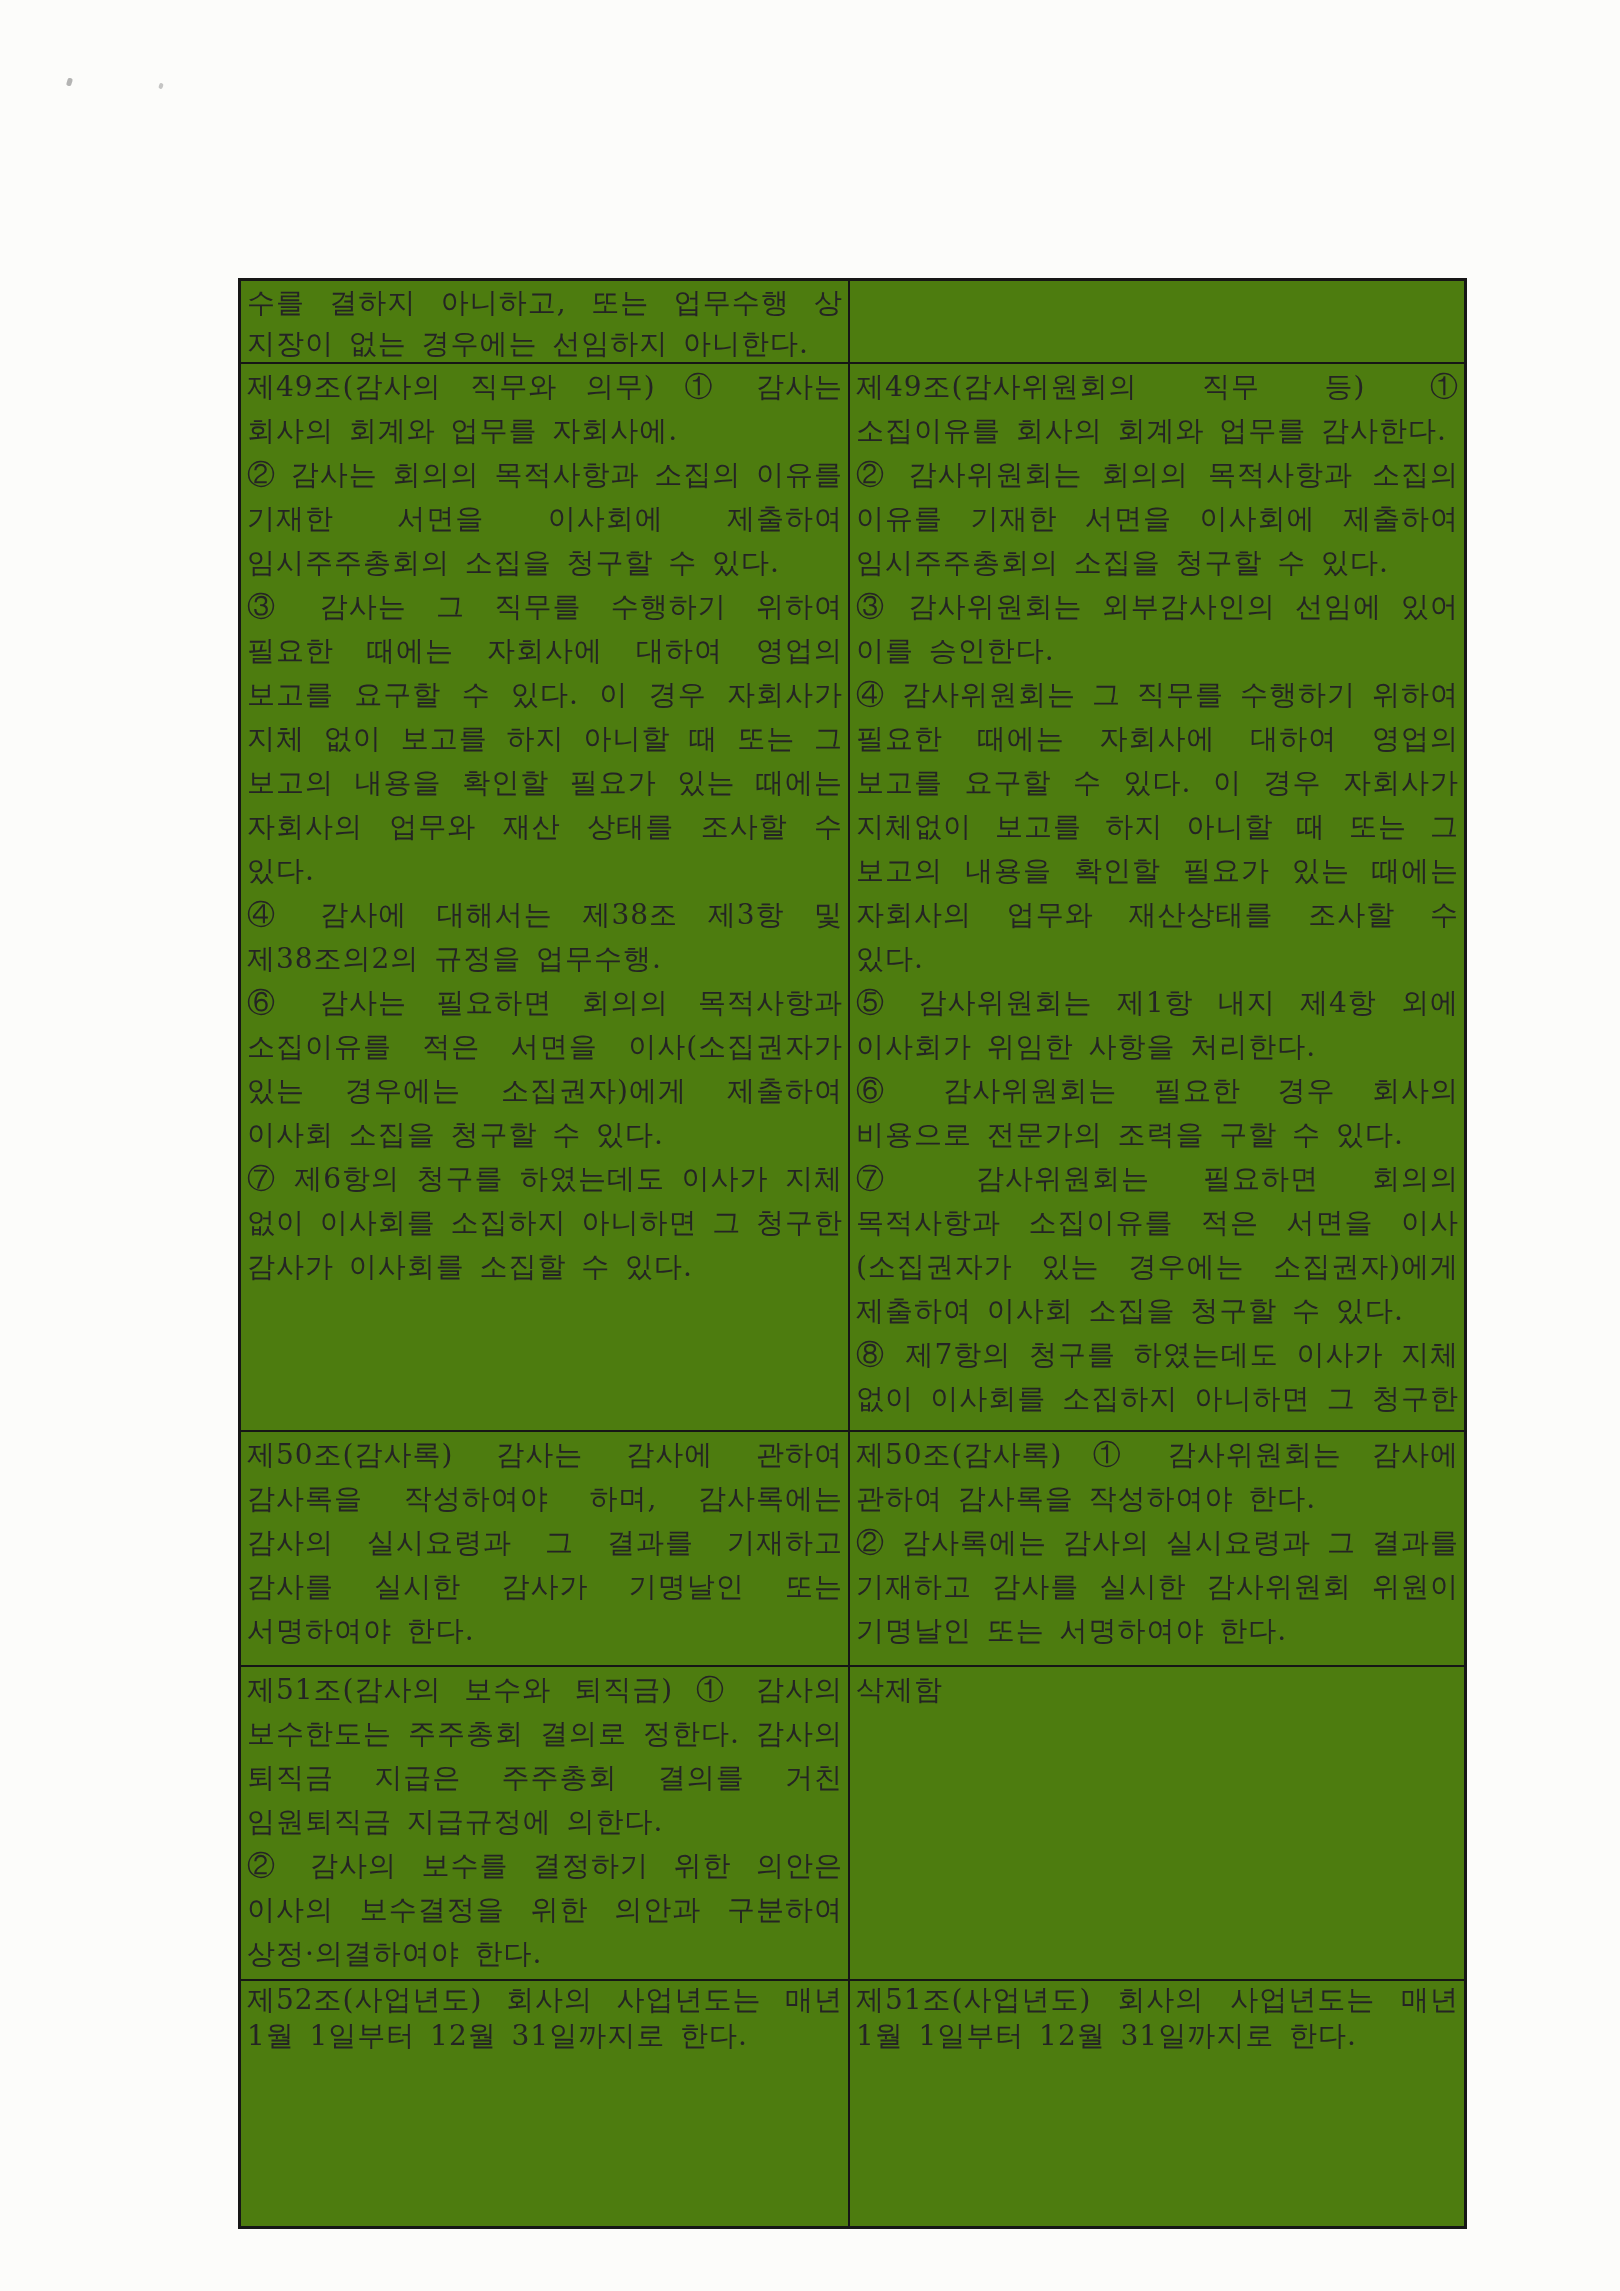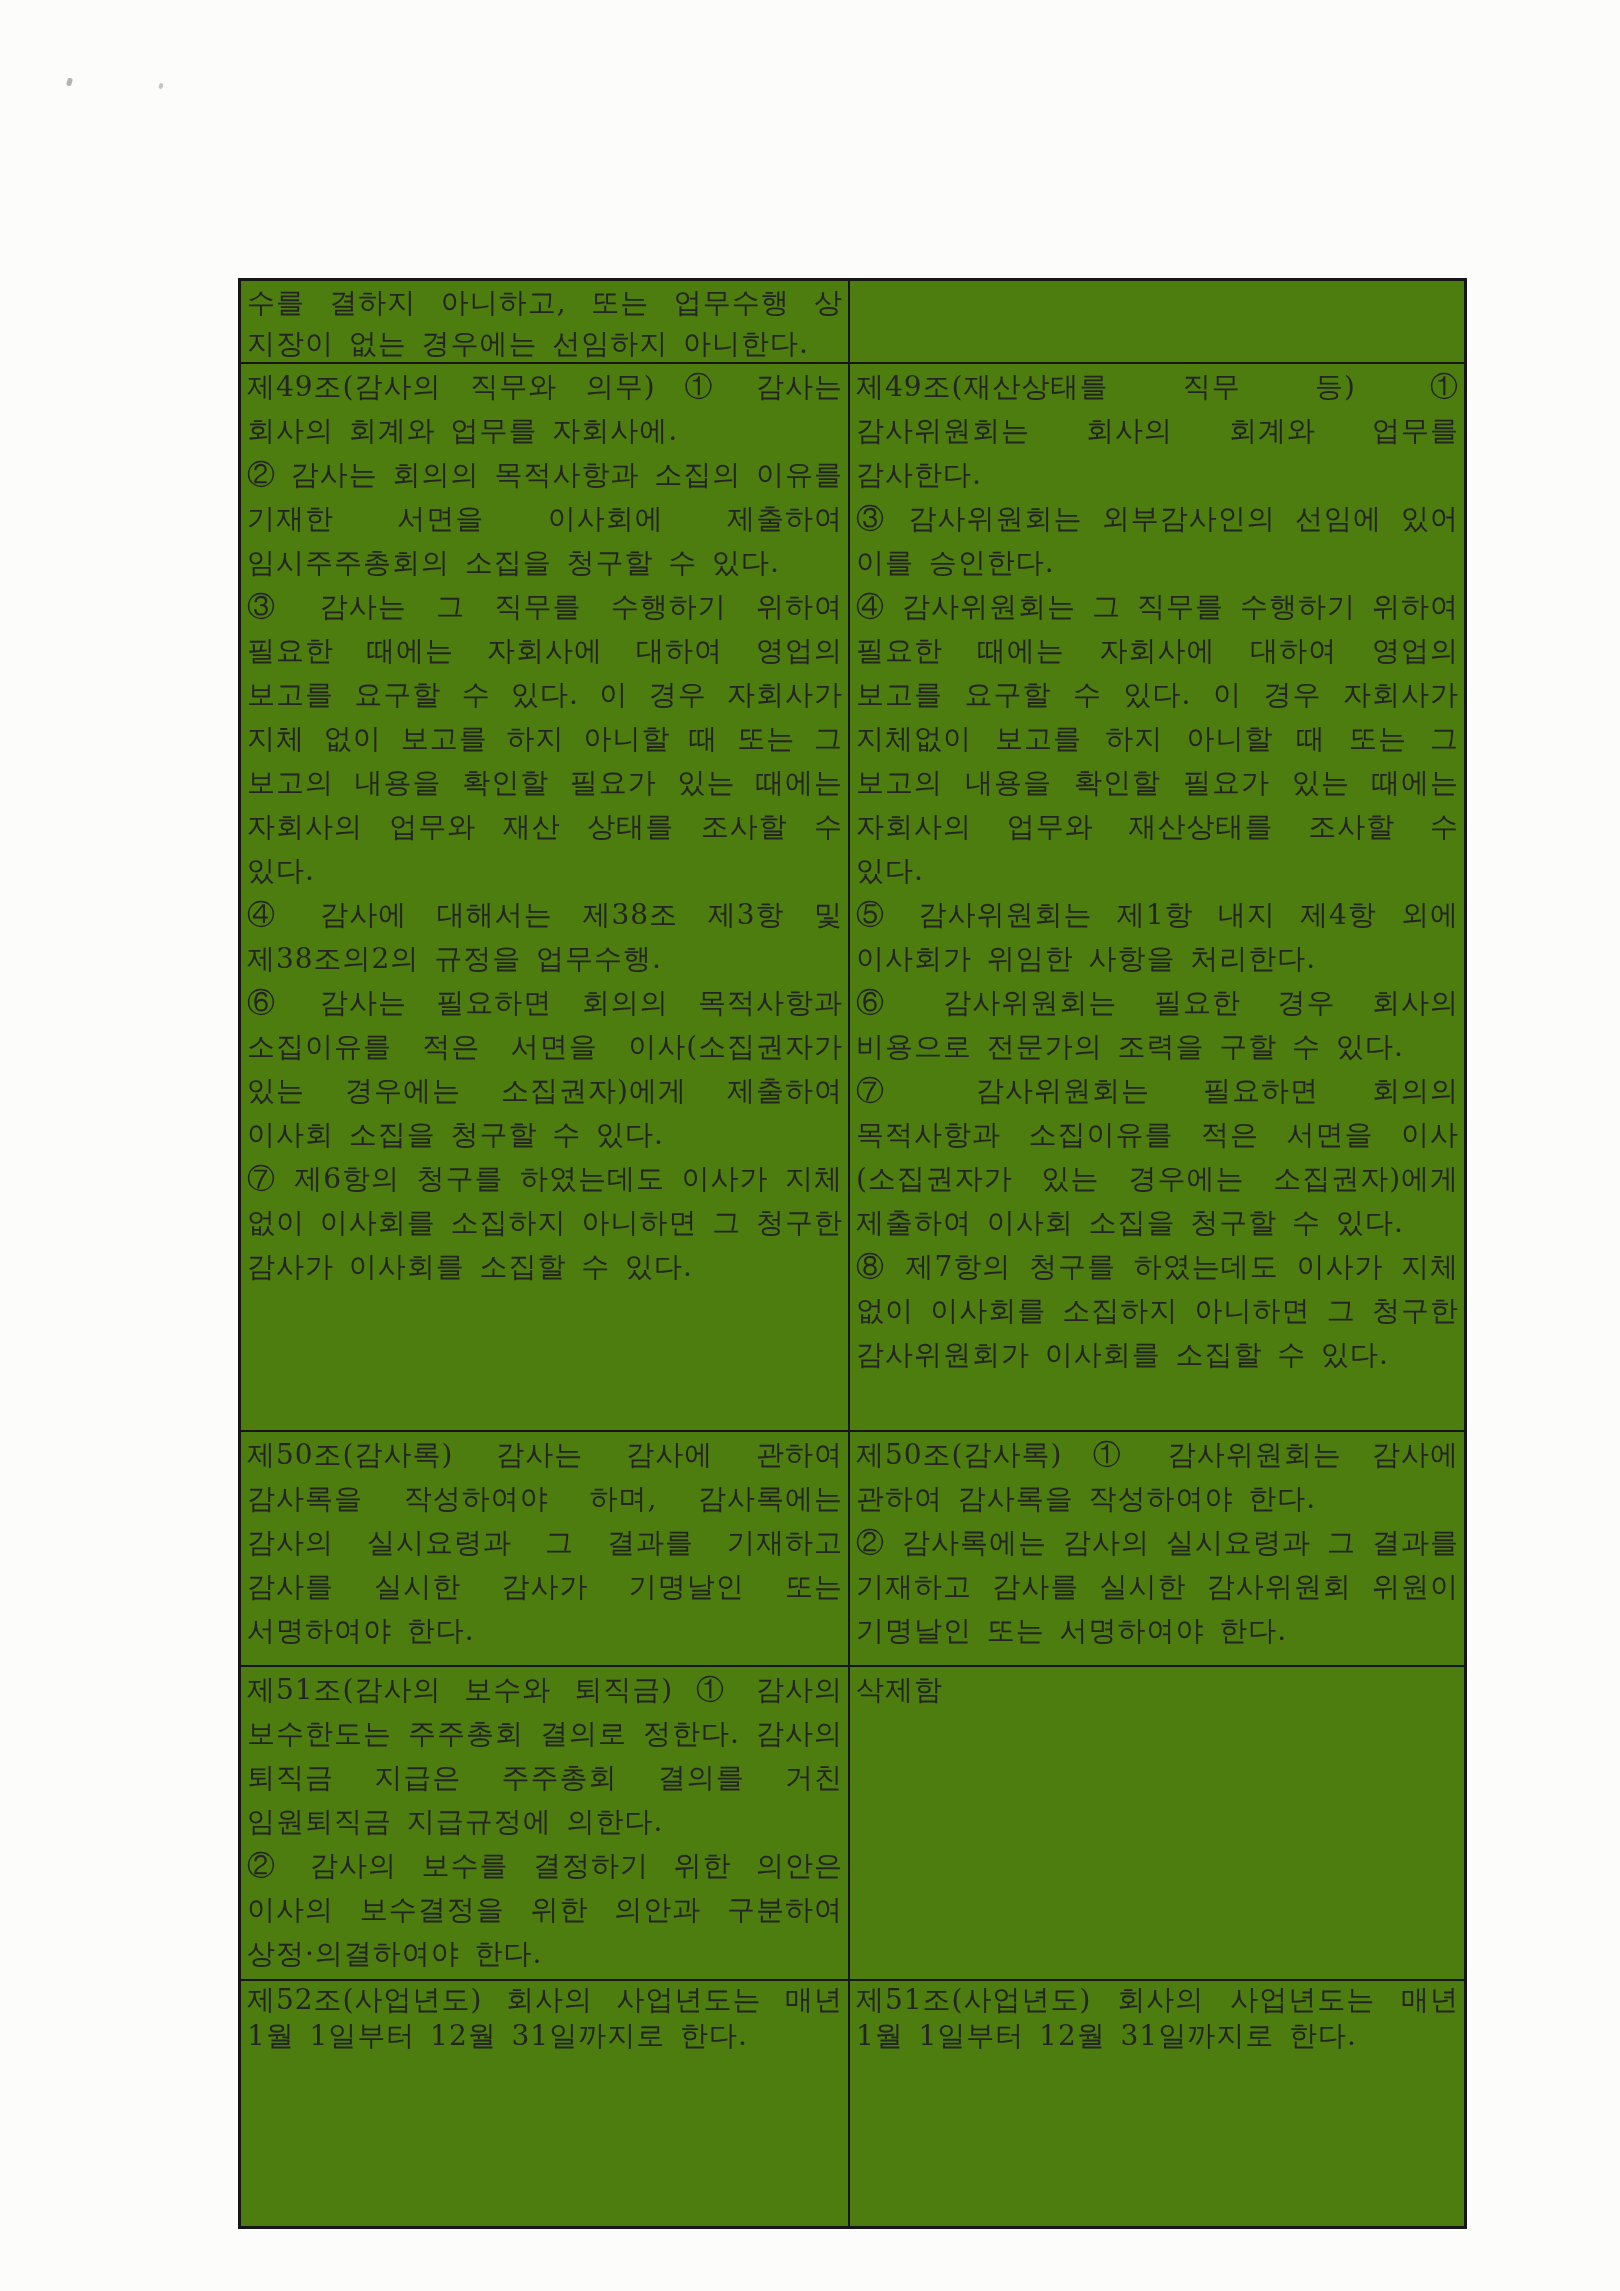--- a/index.html
+++ b/index.html
@@ -72,21 +72,22 @@
       <div class="cell right row-0"></div>
       <div class="cell left row-1">
         <p>제49조(감사의 직무와 의무) ① 감사는 회사의 회계와 업무를 자회사에.</p>
         <p>② 감사는 회의의 목적사항과 소집의 이유를 기재한 서면을 이사회에 제출하여 임시주주총회의 소집을 청구할 수 있다.</p>
         <p>③ 감사는 그 직무를 수행하기 위하여 필요한 때에는 자회사에 대하여 영업의 보고를 요구할 수 있다. 이 경우 자회사가 지체 없이 보고를 하지 아니할 때 또는 그 보고의 내용을 확인할 필요가 있는 때에는 자회사의 업무와 재산 상태를 조사할 수 있다.</p>
         <p>④ 감사에 대해서는 제38조 제3항 및 제38조의2의 규정을 업무수행.</p>
         <p>⑥ 감사는 필요하면 회의의 목적사항과 소집이유를 적은 서면을 이사(소집권자가 있는 경우에는 소집권자)에게 제출하여 이사회 소집을 청구할 수 있다.</p>
         <p>⑦ 제6항의 청구를 하였는데도 이사가 지체 없이 이사회를 소집하지 아니하면 그 청구한 감사가 이사회를 소집할 수 있다.</p>
       </div>
       <div class="cell right row-1">
-        <p>제49조(재산상태를 직무 등) ① 감사위원회는 회사의 회계와 업무를 감사한다.</p>
+        <p>제49조(감사위원회의 직무 등) ① 소집이유를 회사의 회계와 업무를 감사한다.</p>
+        <p>② 감사위원회는 회의의 목적사항과 소집의 이유를 기재한 서면을 이사회에 제출하여 임시주주총회의 소집을 청구할 수 있다.</p>
         <p>③ 감사위원회는 외부감사인의 선임에 있어 이를 승인한다.</p>
         <p>④ 감사위원회는 그 직무를 수행하기 위하여 필요한 때에는 자회사에 대하여 영업의 보고를 요구할 수 있다. 이 경우 자회사가 지체없이 보고를 하지 아니할 때 또는 그 보고의 내용을 확인할 필요가 있는 때에는 자회사의 업무와 재산상태를 조사할 수 있다.</p>
         <p>⑤ 감사위원회는 제1항 내지 제4항 외에 이사회가 위임한 사항을 처리한다.</p>
         <p>⑥ 감사위원회는 필요한 경우 회사의 비용으로 전문가의 조력을 구할 수 있다.</p>
         <p>⑦ 감사위원회는 필요하면 회의의 목적사항과 소집이유를 적은 서면을 이사(소집권자가 있는 경우에는 소집권자)에게 제출하여 이사회 소집을 청구할 수 있다.</p>
         <p>⑧ 제7항의 청구를 하였는데도 이사가 지체 없이 이사회를 소집하지 아니하면 그 청구한 감사위원회가 이사회를 소집할 수 있다.</p>
       </div>
       <div class="cell left row-2">
         <p>제50조(감사록) 감사는 감사에 관하여 감사록을 작성하여야 하며, 감사록에는 감사의 실시요령과 그 결과를 기재하고 감사를 실시한 감사가 기명날인 또는 서명하여야 한다.</p>
       </div>

